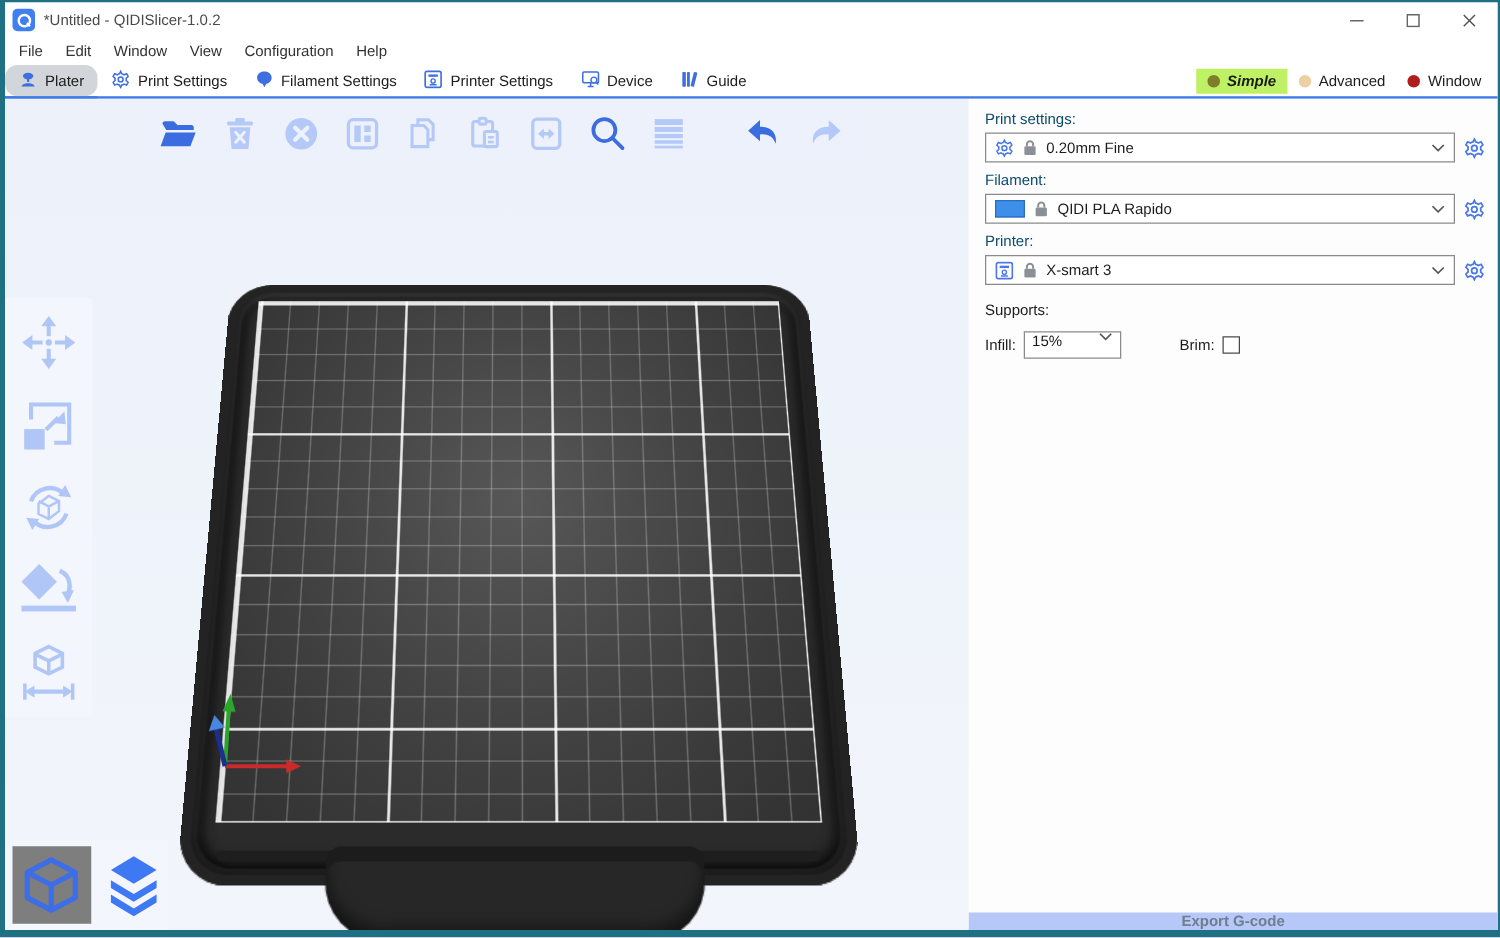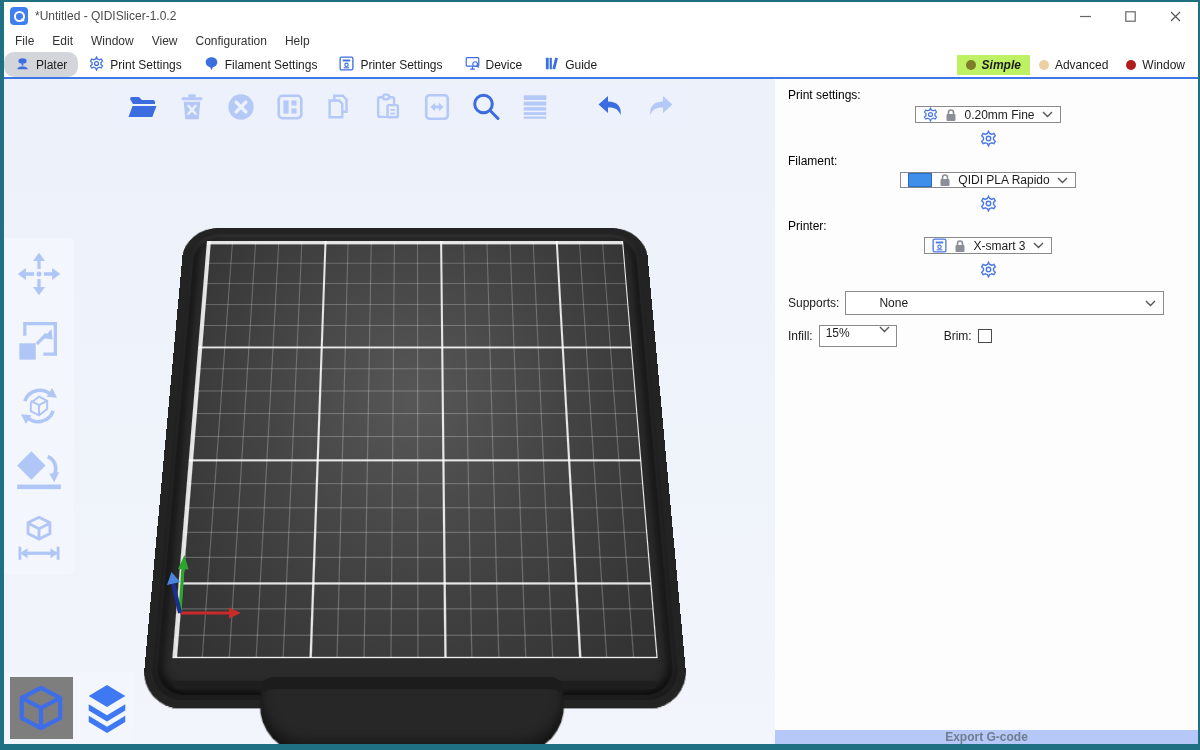--- a/index.html
+++ b/index.html
@@ -69,22 +69,22 @@
 
   .axes { position:absolute; left:152px; top:466px; }
 
   .view-toggle { position:absolute; left:0; bottom:0; width:130px; height:72px; background:#f3f6fd;
                  display:flex; align-items:center; gap:8px; padding-left:6px; }
   .vt-cube { width:64px; height:62px; background:#7e7e7e; display:flex; align-items:center; justify-content:center; }
   .vt-layers { width:54px; height:56px; display:flex; align-items:center; justify-content:center; }
 
   
   .panel { width:423px; background:#fdfdfe; position:relative; padding:7px 10px 0 13px; }
-  .field-label { font-size:12px; color:#000000; margin:2px 0 4px; }
-  .combo-row { display:flex; align-items:center; gap:7px;flex-direction:column; }
+  .field-label { font-size:12px; color:#0c4a6e; margin:2px 0 4px; }
+  .combo-row { display:flex; align-items:center; gap:7px; }
   .combo { flex:1; height:24px; border:1px solid #8a8a8a; background:#fff; display:flex; align-items:center; gap:7px; padding:0 7px; }
   .combo-value { font-size:12px; color:#1c1c1c; flex:1; }
   .chev { flex:0 0 auto; }
   .gear-btn { width:17px; height:17px; flex:0 0 auto; display:flex; }
   .swatch { width:24px; height:14px; background:#3d8fe9; border:1px solid #2a6cc0; flex:0 0 auto; }
   .sub-row { display:flex; align-items:center; margin-top:13px; }
   .inline-label { font-size:12px; color:#1c1c1c; margin-right:6px; }
   .supports-combo { flex:1; height:24px; border:1px solid #8a8a8a; background:#fff; display:flex; align-items:center; padding:0 7px; margin-right:24px; }
   .supports-combo .combo-value { padding-left:26px; }
   .infill-combo { width:78px; height:22px; border:1px solid #8a8a8a; background:#fff; display:flex; padding:0 6px; }
@@ -448,26 +448,20 @@
         <div class="gear-btn">
           <svg width="17" height="17" viewBox="0 0 16 16">
               <path d="M8 1.2l1 2.1a5 5 0 0 1 1.9.8l2.2-.9 1.3 2.3-1.7 1.6a5 5 0 0 1 0 1.9l1.7 1.6-1.3 2.3-2.2-.9a5 5 0 0 1-1.9.8l-1 2.1-1-2.1a5 5 0 0 1-1.9-.8l-2.2.9-1.3-2.3 1.7-1.6a5 5 0 0 1 0-1.9L1.6 5.5l1.3-2.3 2.2.9A5 5 0 0 1 7 3.3z" fill="none" stroke="#4a78e8" stroke-width="1.3"></path>
               <circle cx="8" cy="8" r="2.1" fill="none" stroke="#4a78e8" stroke-width="1.3"></circle>
             </svg>
         </div>
       </div>
 
       <div class="sub-row">
         <span class="inline-label">Supports:</span>
-        <div class="supports-combo">
-          <span class="combo-value">None</span>
-          <svg class="chev" width="11" height="7" viewBox="0 0 11 7">
-              <path d="M1 1l4.5 4.5L10 1" fill="none" stroke="#555" stroke-width="1.4"></path>
-            </svg>
-        </div>
       </div>
 
       <div class="sub-row" style="margin-top:10px">
         <span class="inline-label">Infill:</span>
         <div class="infill-combo">
           <span class="combo-value">15%</span>
           <svg class="chev" width="11" height="7" viewBox="0 0 11 7">
               <path d="M1 1l4.5 4.5L10 1" fill="none" stroke="#555" stroke-width="1.4"></path>
             </svg>
         </div>

